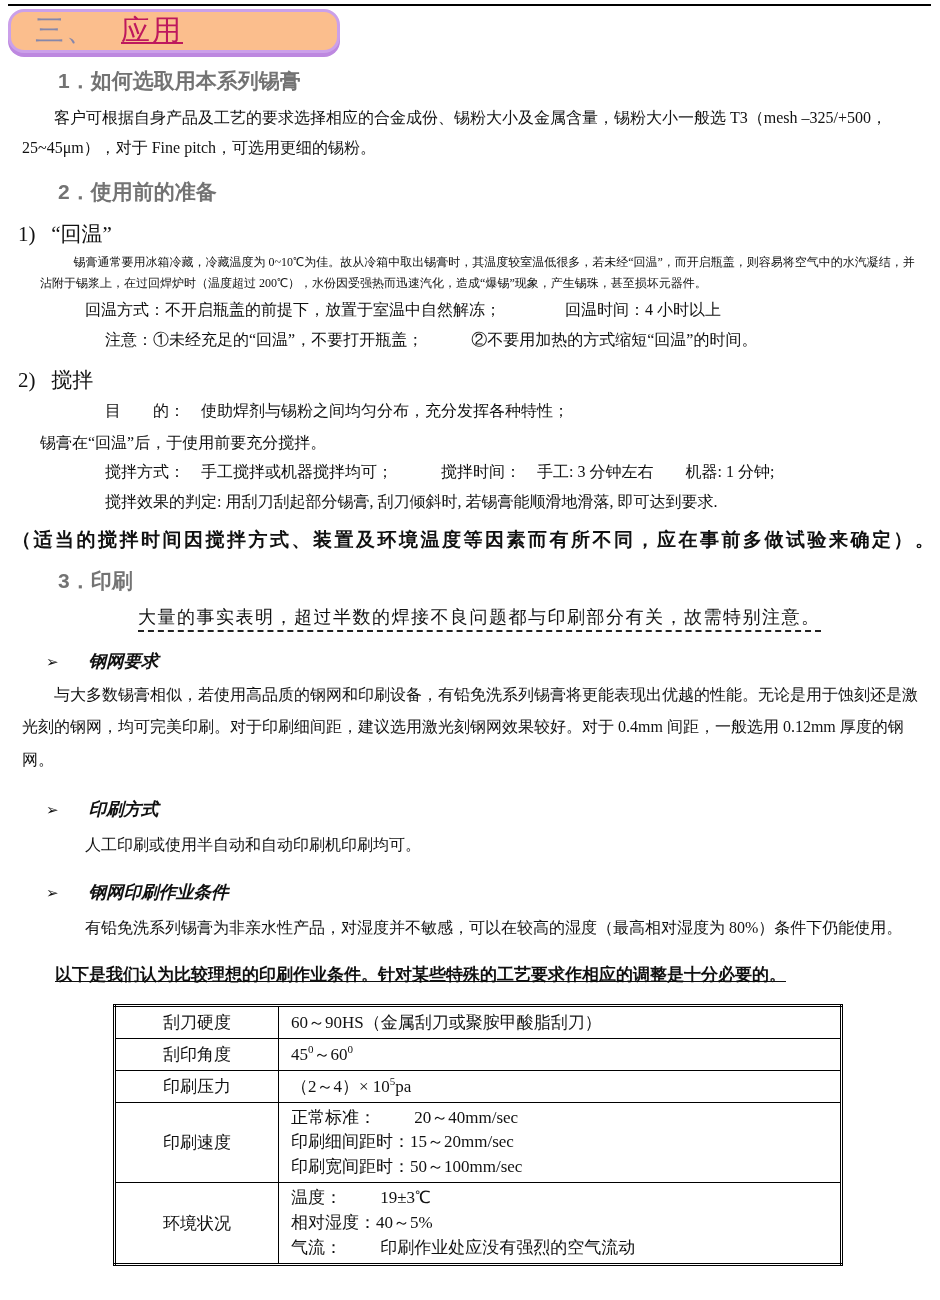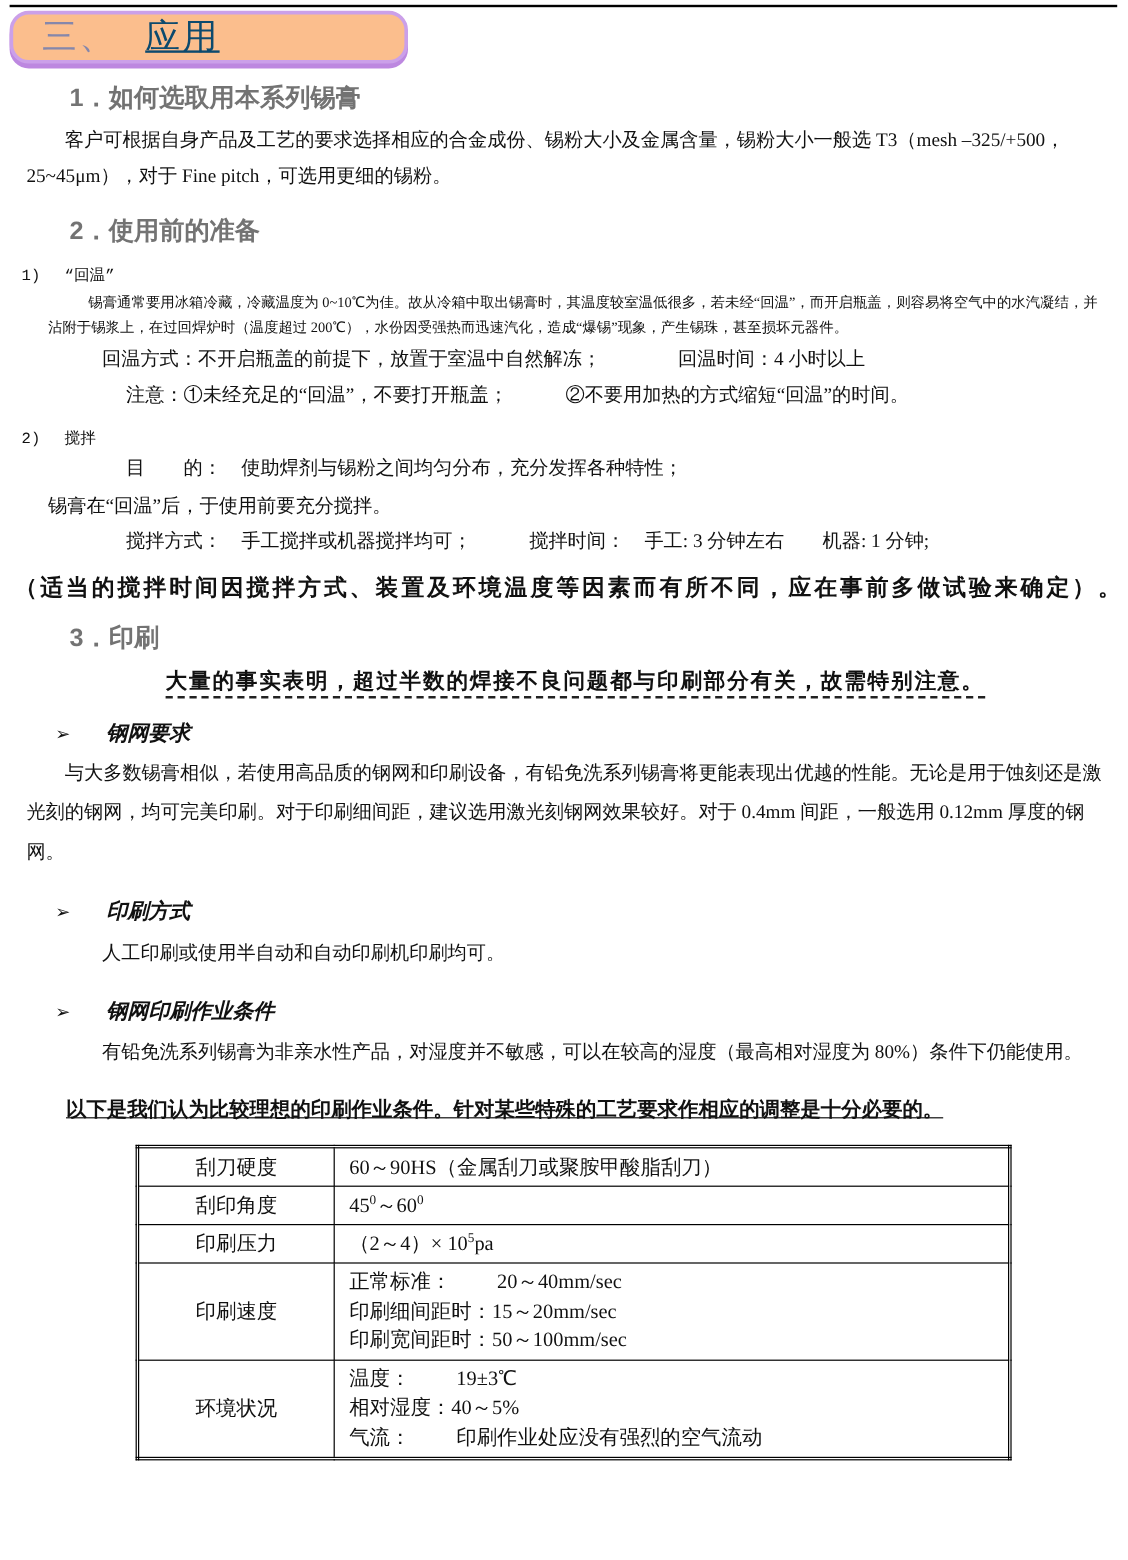--- a/index.html
+++ b/index.html
@@ -17,32 +17,32 @@
   }
   .hdr-prefix { font-size:29px; color:#8587AB; letter-spacing:2px; }
   .hdr-title  { font-size:29px; color:#4E5291; text-decoration:underline; margin-left:24px; letter-spacing:2px; }
 
   .h1 { font-family:"Liberation Sans", sans-serif; font-weight:bold; font-size:21px;
         margin:14px 0 0 58px; color:#737373; }
 
   .body { font-size:16px; margin:0; }
   .p-s1 { margin:8px 18px 0 22px; text-indent:2em; line-height:1.9; }
 
-  .numrow { margin:14px 0 0 18px; font-size:13px;font-family:Liberation Mono, monospace; }
+  .numrow { margin:14px 0 0 18px; font-size:21px; }
   .numrow .num { display:inline-block; width:28px; }
   .hang { margin:4px 16px 0 40px; text-indent:2.8em; line-height:1.8; font-size:12px; }
   .line { font-size:16px; margin:2px 0 0 0; line-height:1.6; }
   .ml40  { margin-left:40px; margin-top:6px; }
   .ml85  { margin-left:85px; margin-top:2px; }
   .ml105 { margin-left:105px; margin-top:4px; }
 
   .note { margin:12px 0 0 12px; font-weight:bold; font-size:19px; letter-spacing:2.5px; }
 
   .notice { margin:10px 0 0 138px; }
-  .notice-inner { font-weight:bold; font-size:18px; letter-spacing:1.5px;
+  .notice-inner { font-weight:normal; font-size:18px; letter-spacing:1.5px;
                   border-bottom:2px dashed #222; padding-bottom:3px; }
 
   .bullet { margin:20px 0 0 46px; }
   .bglyph { font-size:15px; margin-right:26px; font-family:"DejaVu Sans", sans-serif; }
   .btitle { font-style:italic; font-weight:bold; font-size:17.5px; }
 
   .p-wide { margin:6px 18px 0 22px; text-indent:2em; line-height:2.05; font-size:16px; }
   .p-single { margin:10px 0 0 85px; font-size:16px; line-height:1.8; }
 
   .ideal { margin:20px 18px 0 55px; font-size:17px; font-weight:600; text-decoration:underline; }
@@ -57,21 +57,21 @@
   .cond-table sup { font-size:11px; }
 </style>
 </head>
 <body>
 
 <div class="page">
   <div class="topline"></div>
 
   <div class="header-box" style="background: rgb(251, 190, 141); border-color: rgb(203, 160, 233); box-shadow: rgb(189, 136, 224) 0px 4px 0px;">
     <span class="hdr-prefix" style="color: rgb(133, 135, 171);">三、</span>
-    <span class="hdr-title" style="color: #0c4a6e;">应用</span>
+    <span class="hdr-title" style="color: #be185d;">应用</span>
   </div>
 
   <h2 class="h1">1．如何选取用本系列锡膏</h2>
   <p class="body p-s1">客户可根据自身产品及工艺的要求选择相应的合金成份、锡粉大小及金属含量，锡粉大小一般选 T3（mesh –325/+500，25~45μm），对于 Fine pitch，可选用更细的锡粉。</p>
 
   <h2 class="h1">2．使用前的准备</h2>
 
   <div class="numrow">
     <span class="num">1)</span>
     <span class="numtitle">“回温”</span>
@@ -80,20 +80,21 @@
   <p class="line ml85">回温方式：不开启瓶盖的前提下，放置于室温中自然解冻；　　　　回温时间：4 小时以上</p>
   <p class="line ml105">注意：①未经充足的“回温”，不要打开瓶盖；　　　②不要用加热的方式缩短“回温”的时间。</p>
 
   <div class="numrow">
     <span class="num">2)</span>
     <span class="numtitle">搅拌</span>
   </div>
   <p class="line ml105">目　　的：　使助焊剂与锡粉之间均匀分布，充分发挥各种特性；</p>
   <p class="line ml40">锡膏在“回温”后，于使用前要充分搅拌。</p>
   <p class="line ml105">搅拌方式：　手工搅拌或机器搅拌均可；　　　搅拌时间：　手工: 3 分钟左右　　机器: 1 分钟;</p>
+  <p class="line ml105">搅拌效果的判定: 用刮刀刮起部分锡膏, 刮刀倾斜时, 若锡膏能顺滑地滑落, 即可达到要求.</p>
 
   <p class="note">（适当的搅拌时间因搅拌方式、装置及环境温度等因素而有所不同，应在事前多做试验来确定）。</p>
 
   <h2 class="h1">3．印刷</h2>
   <p class="notice"><span class="notice-inner">大量的事实表明，超过半数的焊接不良问题都与印刷部分有关，故需特别注意。</span></p>
 
   <div class="bullet">
     <span class="bglyph">➢</span>
     <span class="btitle">钢网要求</span>
   </div>

